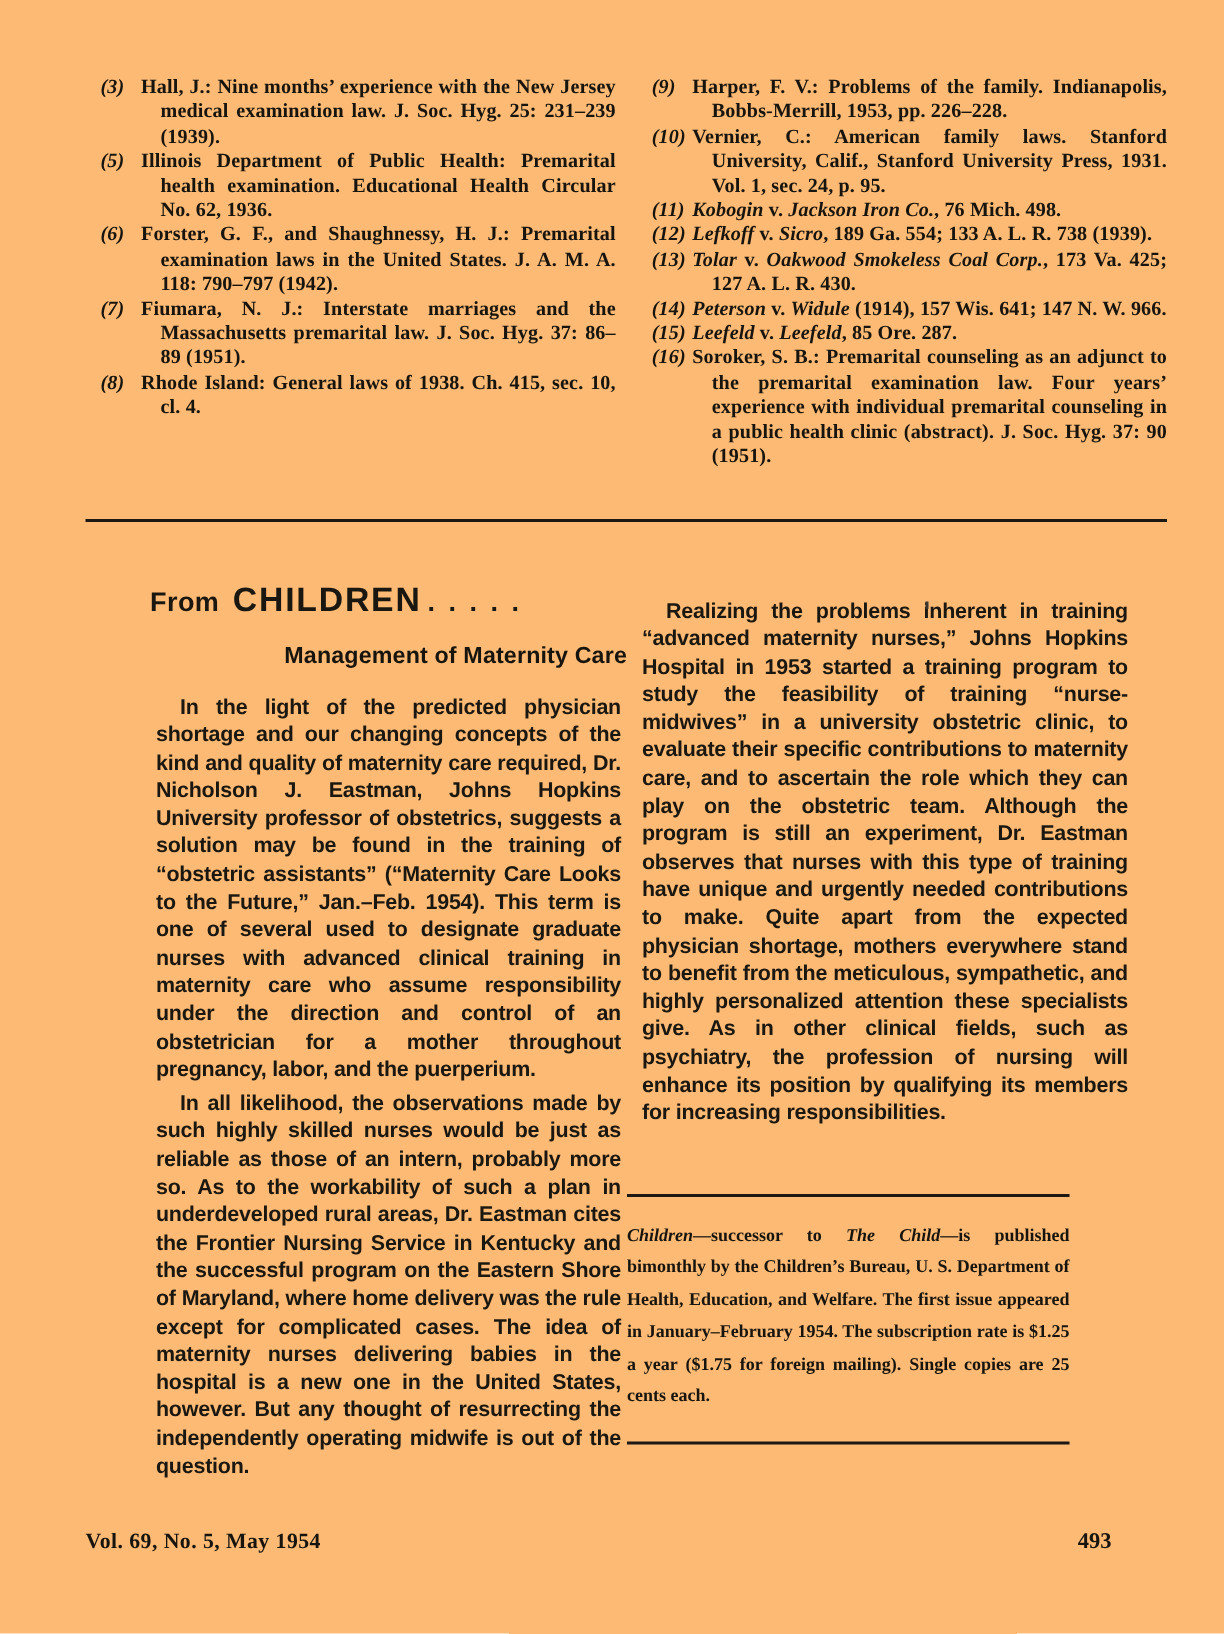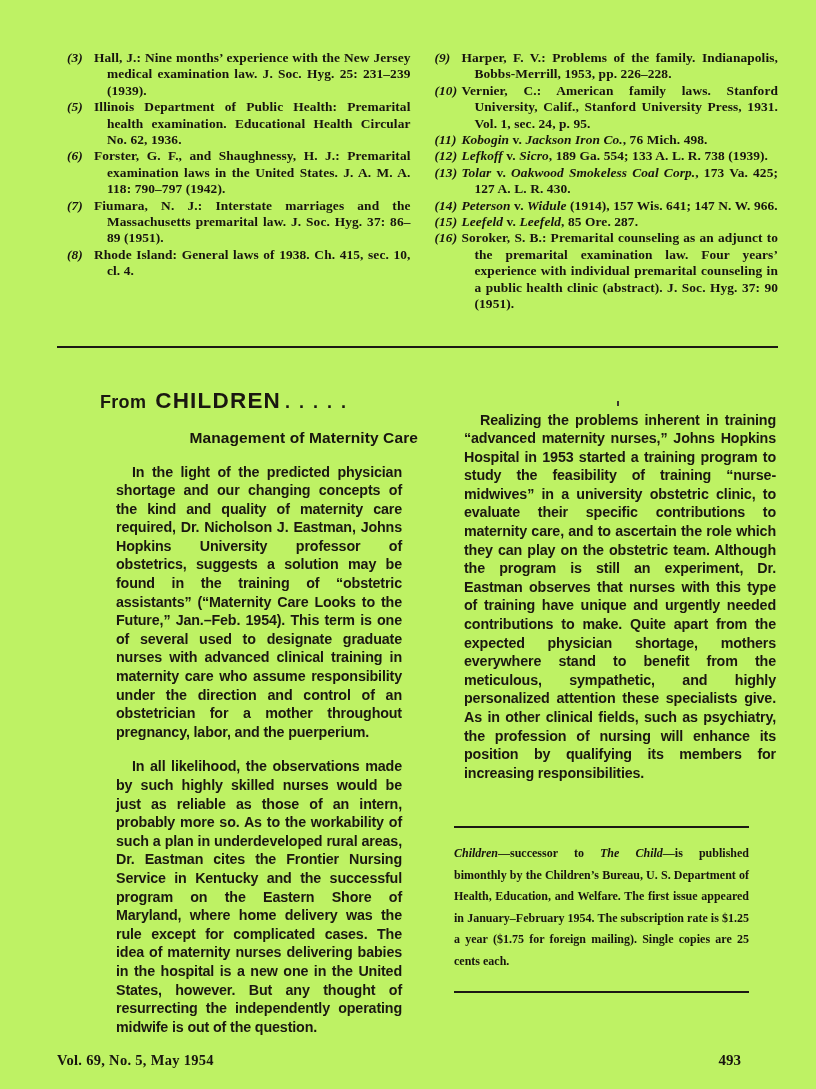--- a/index.html
+++ b/index.html
@@ -1,20 +1,20 @@
 <!DOCTYPE html>
 <html><head>
 <meta charset="utf-8">
 <style>
   html,body { margin:0; padding:0; background:#ffffff; }
   .page {
     position:relative;
     width:816px; height:1089px;
     box-sizing:border-box;
-    background:#bef264;
+    background:#fdba74;
     color:#17140e;
     padding:50px 38px 52px 57px;
     display:flex; flex-direction:column;
     overflow:hidden;
     font-family:"Liberation Serif", serif;
   }
   
   .refs {
     display:grid;
     grid-template-columns:1fr 1fr;
@@ -38,34 +38,33 @@
     border-top:2.5px solid #1c1914;
     margin:33px 0 0 0;
   }
   
   .article {
     display:grid;
     grid-template-columns:318px 338px;
     column-gap:0;
     margin:38px 0 0 43px;
     font-family:"Liberation Sans", sans-serif;
-    gap:36px;
   }
   .series { margin:0; white-space:nowrap; font-weight:700; color:#1a1710; }
   .series-from { font-size:18px; letter-spacing:0.3px; margin-right:9px; }
   .series-name { font-size:22.5px; letter-spacing:1.2px; }
   .series-dots { font-size:18px; letter-spacing:2px; margin-left:4px; }
   .headline {
     margin:15px 0 16px 0;
     font-size:15.5px; font-weight:700;
     text-align:right;
     letter-spacing:0.1px;
   }
   .art-p {
-    margin:16px;
+    margin:4px;
     text-indent:16px;
     text-align:justify;
     font-size:14.3px;
     font-weight:700;
     line-height:18.6px;
     letter-spacing:-0.15px;
     color:#1a1710;
   }
   .art-col-left .art-p:first-of-type { margin-top:11px; }
   .art-col-right { padding-top:9px; }

